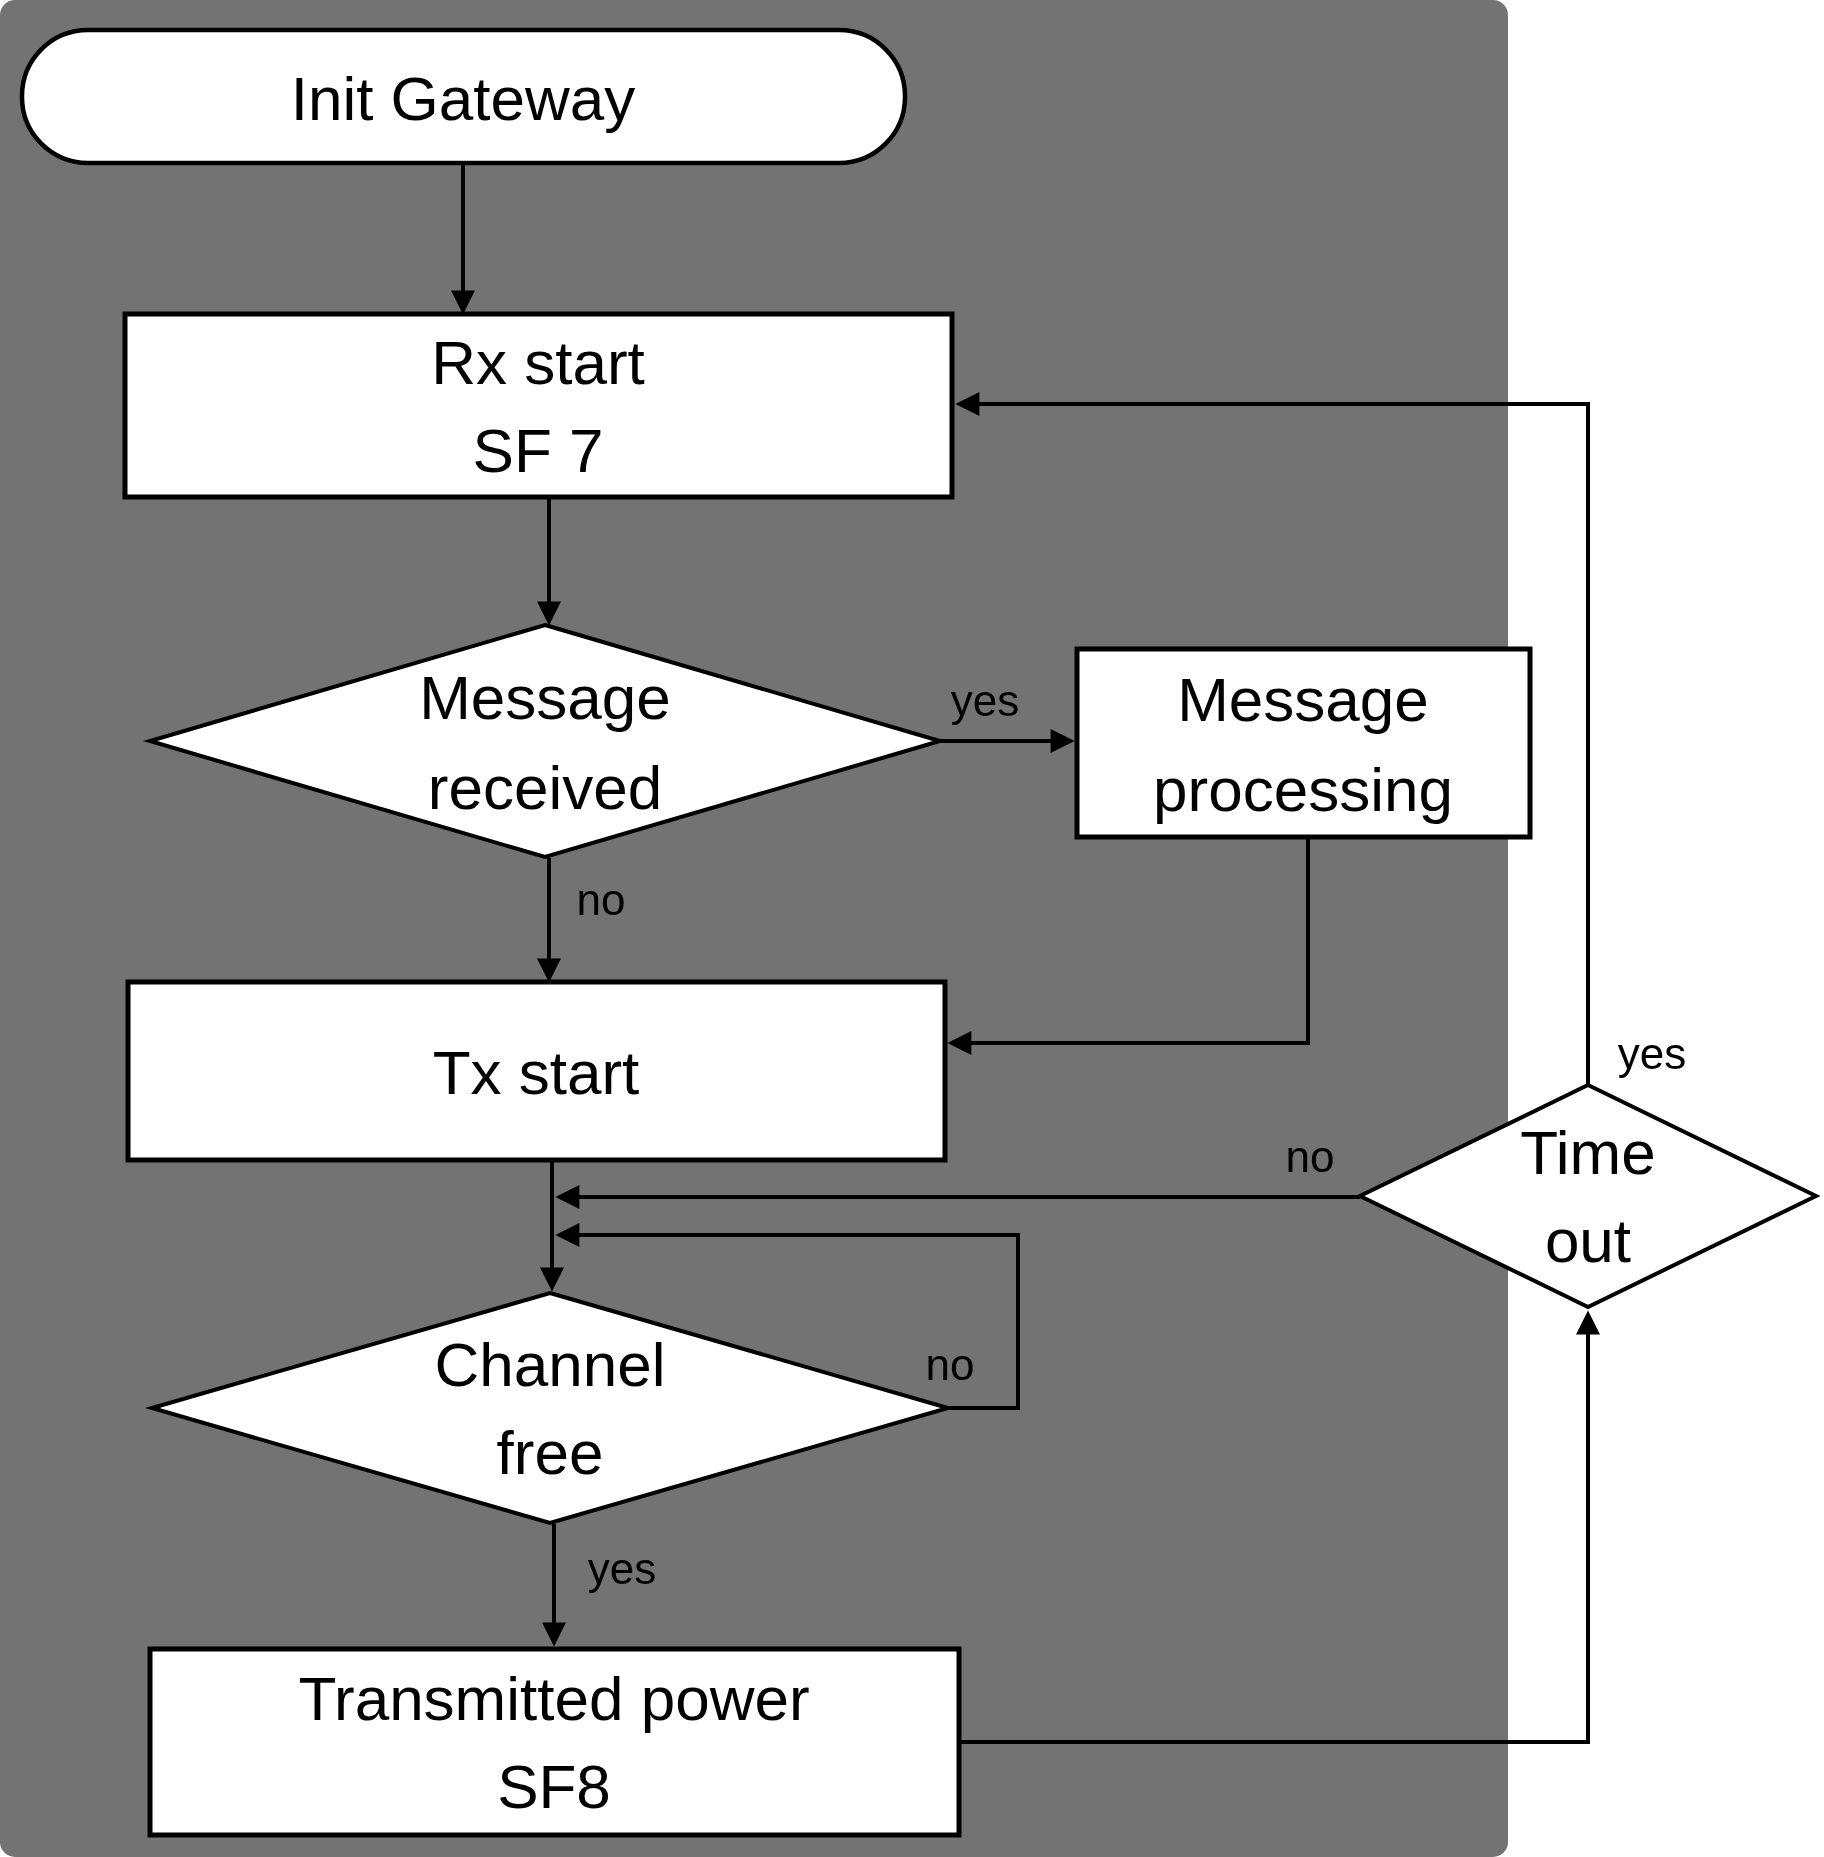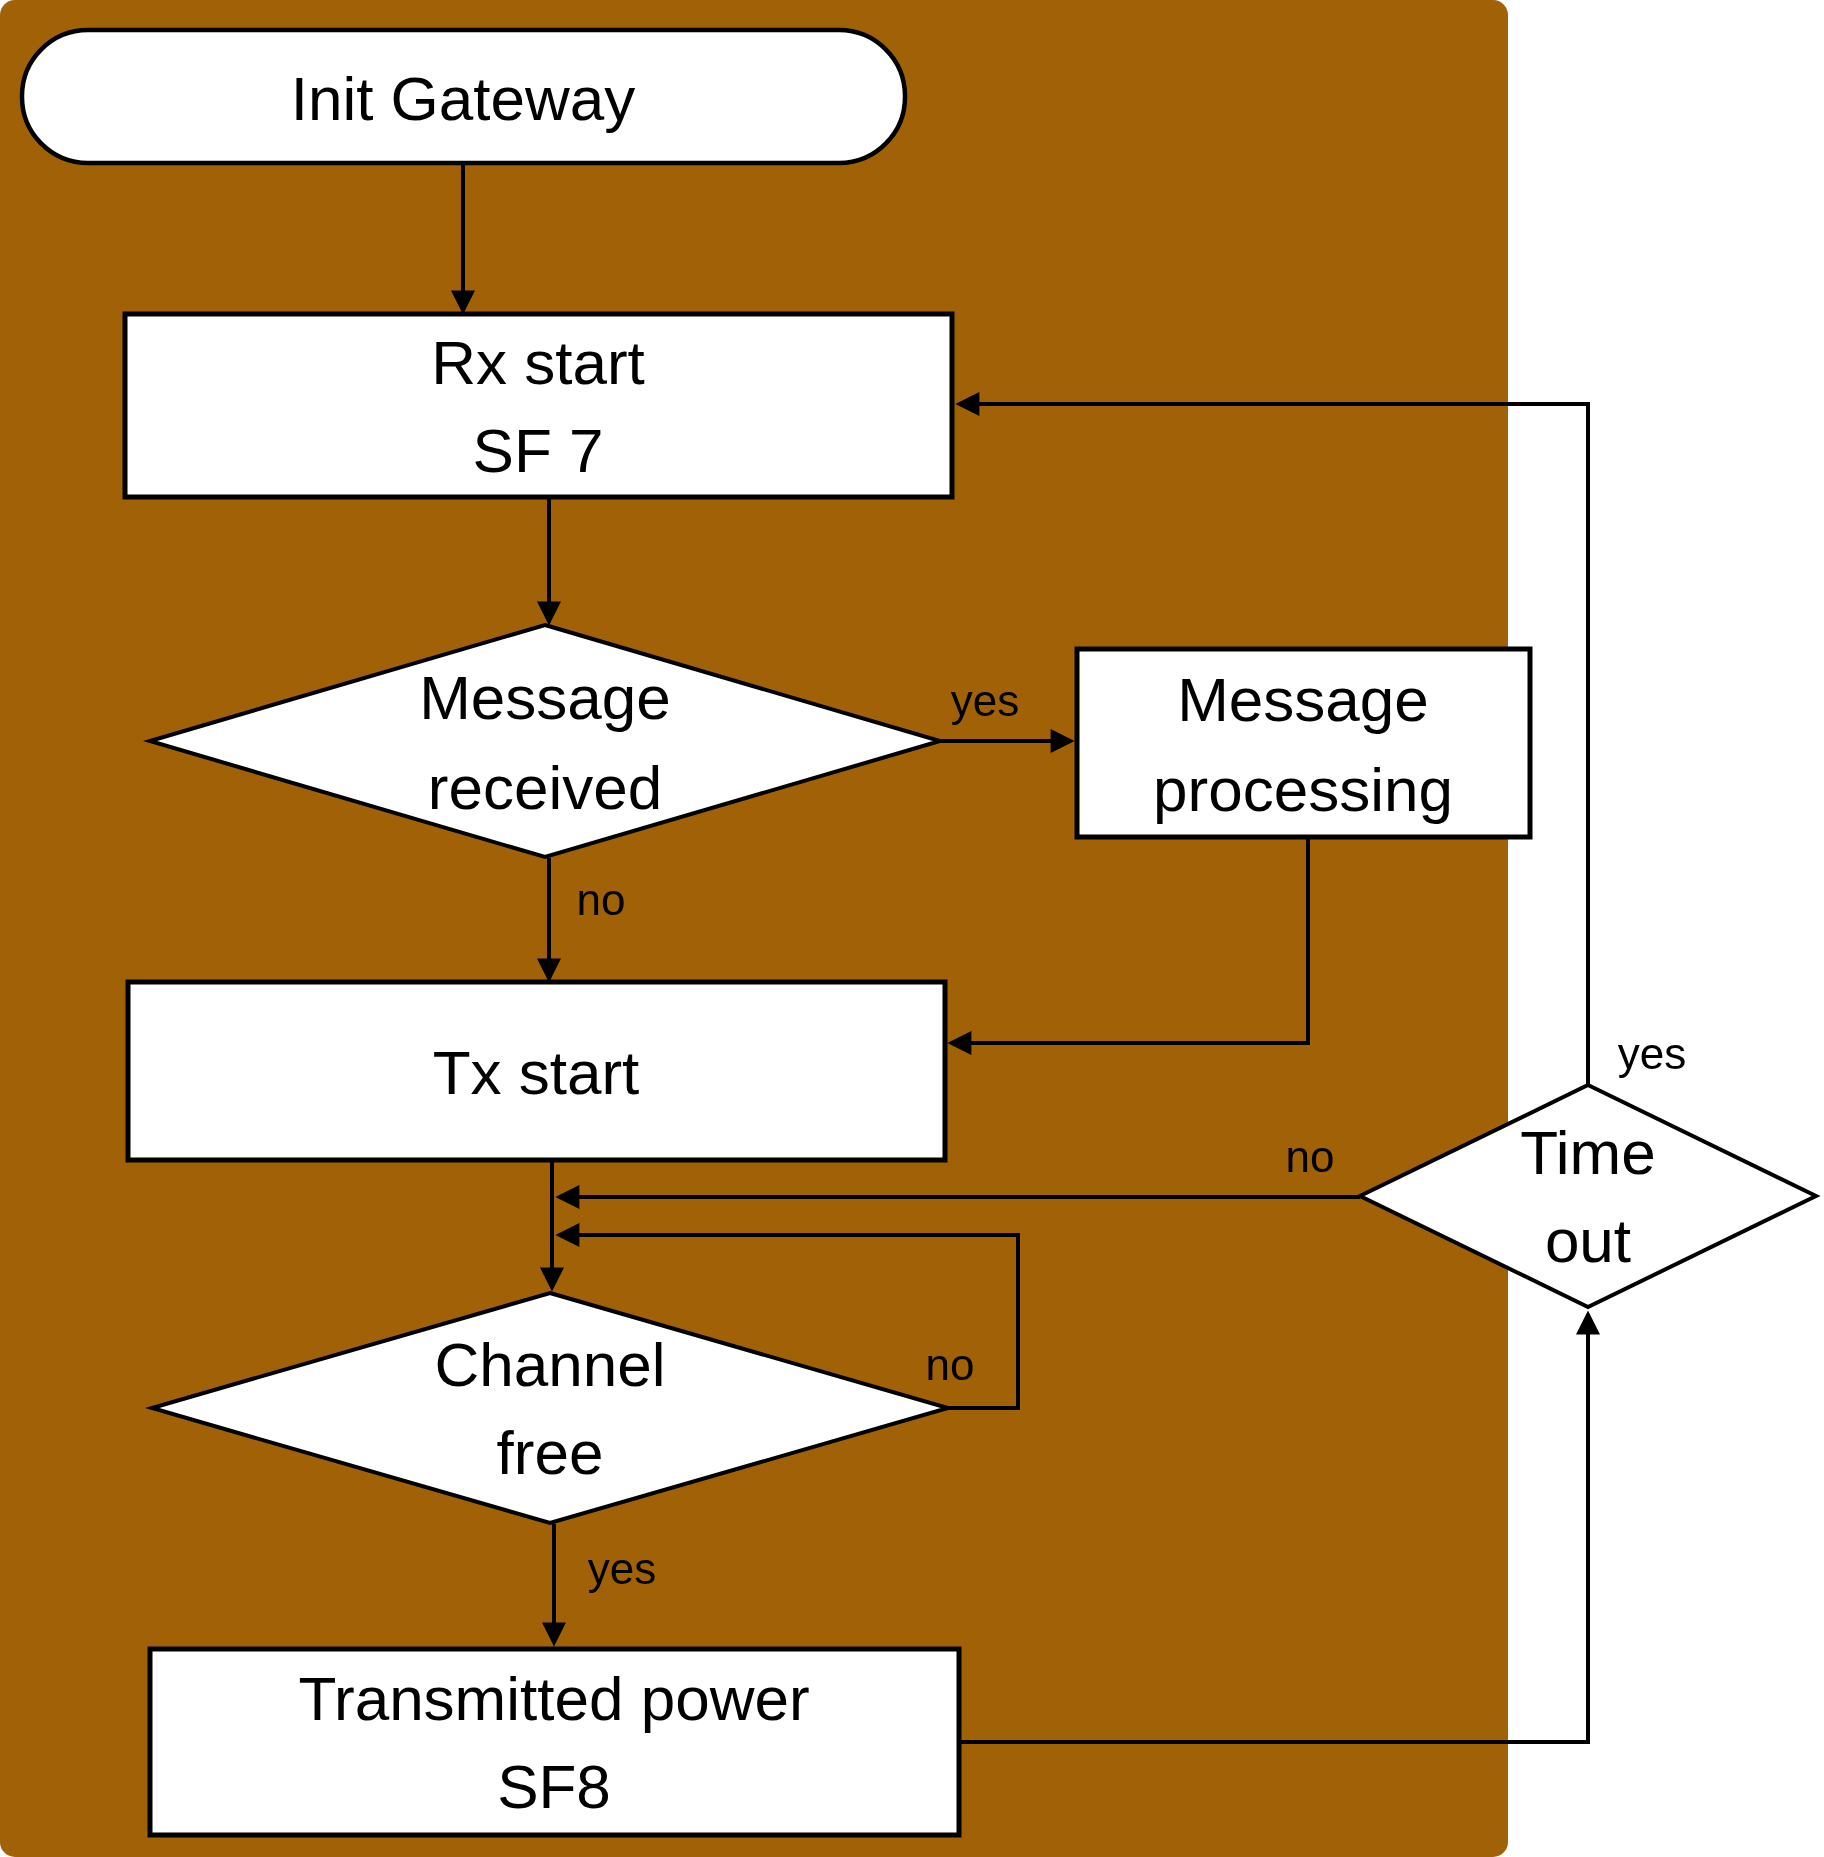--- a/index.html
+++ b/index.html
@@ -4,21 +4,21 @@
 <style>
   html, body {
     margin: 0;
     padding: 0;
     background: #ffffff;
   }
   .stage {
     position: relative;
     width: 1508px;
     height: 1857px;
-    background: #a16207;
+    background: #737373;
     font-family: "Liberation Sans", sans-serif;
     border-radius: 15px;
   }
   svg { display: block; }
   .edge {
     fill: none;
     stroke: #000000;
     stroke-width: 4;
   }
   .shape-process {

